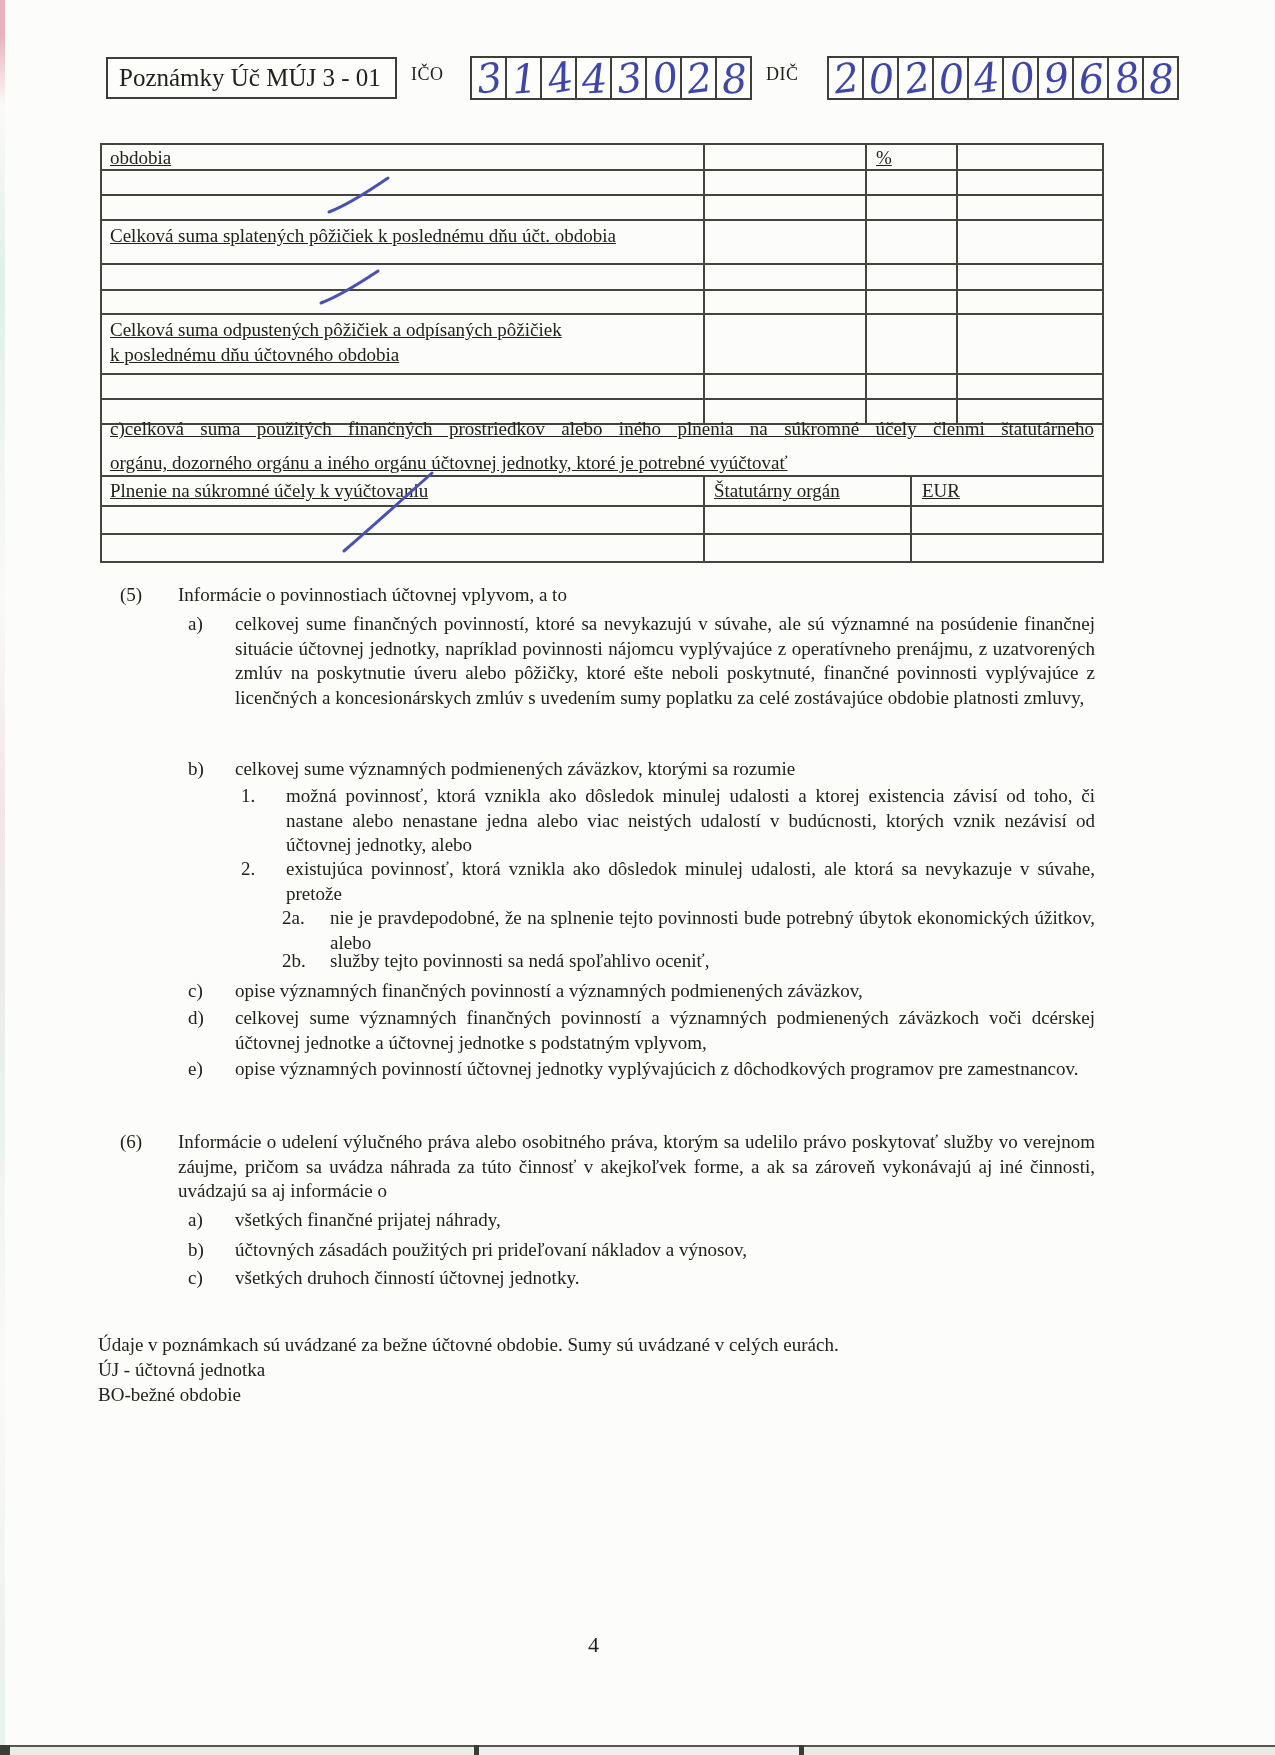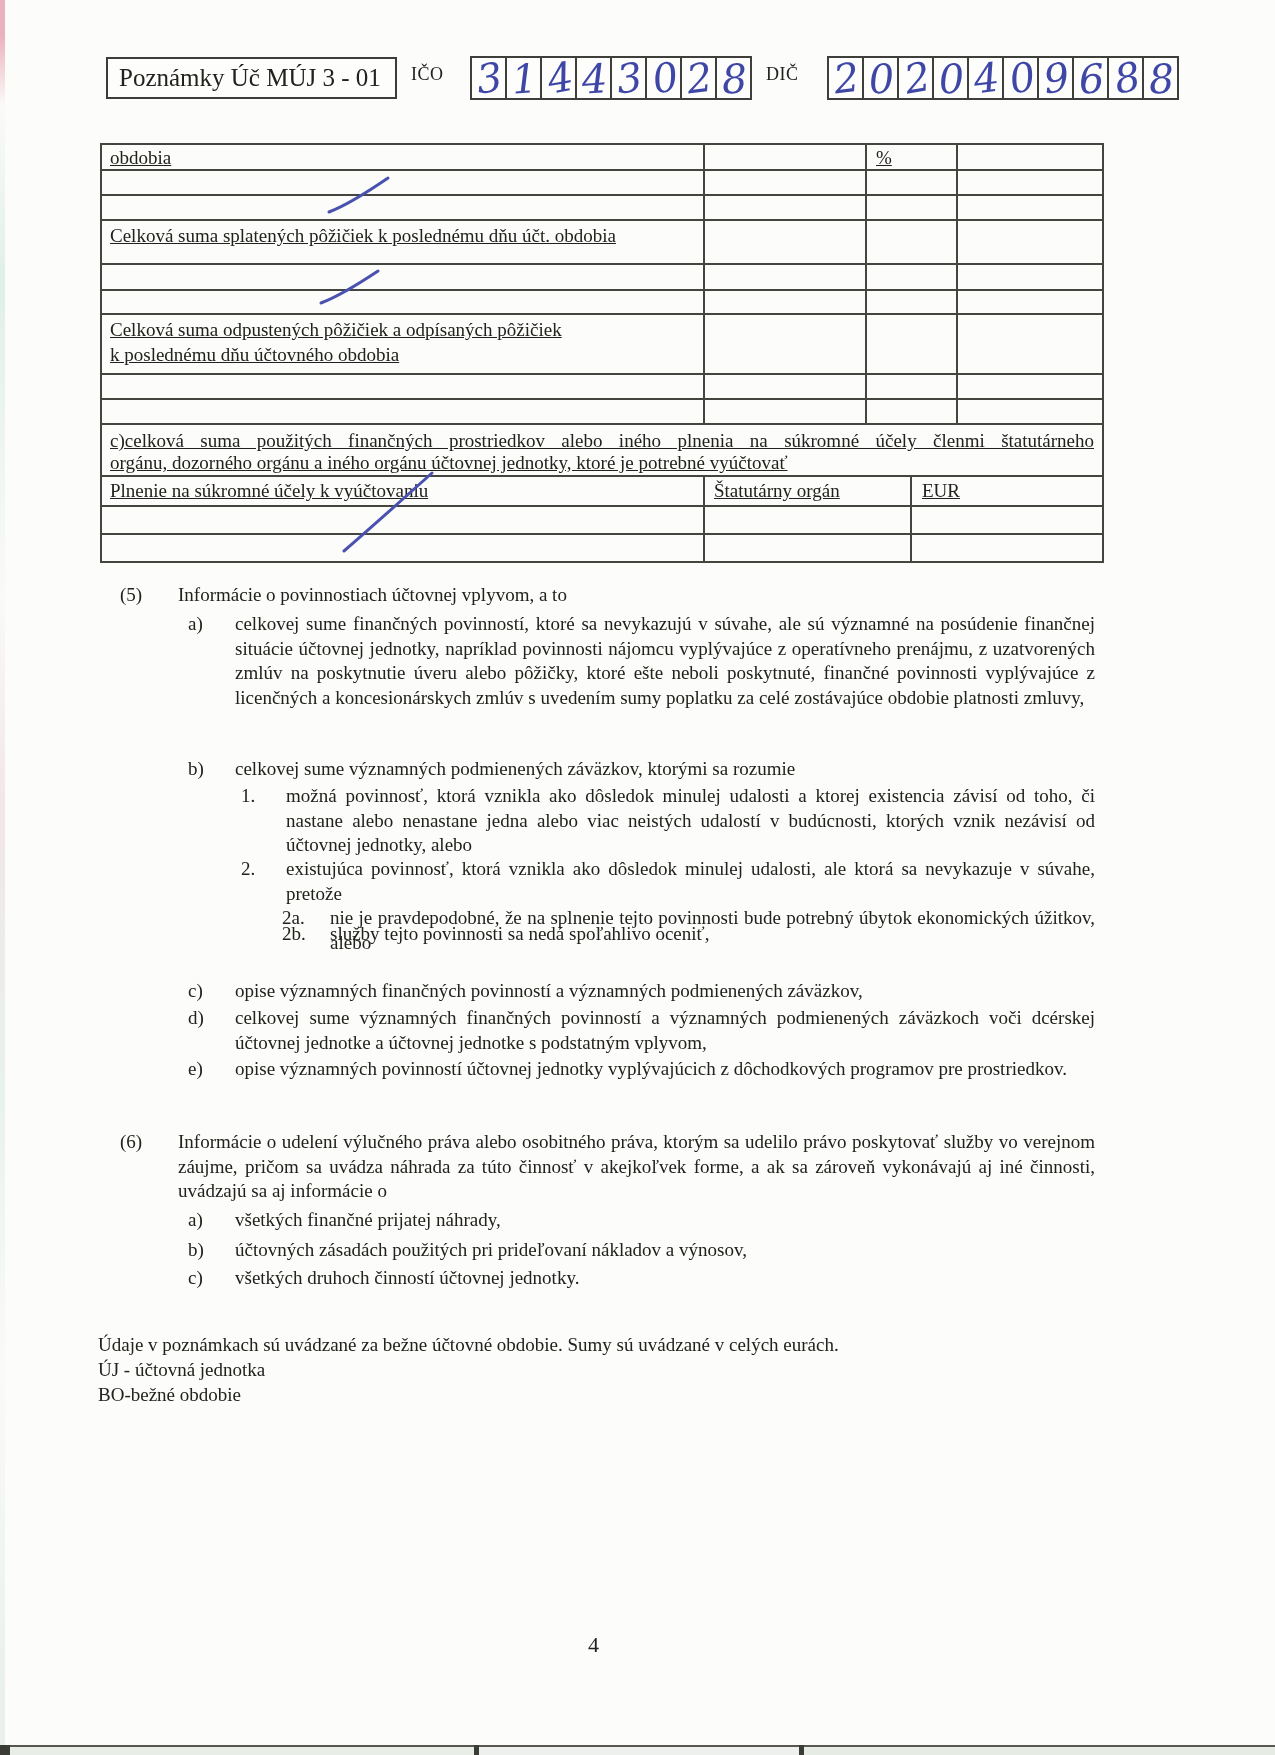--- a/index.html
+++ b/index.html
@@ -150,21 +150,21 @@
   <div class="vl" style="left:865px;top:143px;height:282px"></div>
   <div class="vl" style="left:956px;top:143px;height:282px"></div>
   <div class="vl" style="left:703px;top:475px;height:88px"></div>
   <div class="vl" style="left:910px;top:475px;height:88px"></div>
 
   <div class="tcell" style="left:110px;top:146px">obdobia</div>
   <div class="tcell" style="left:876px;top:146px">%</div>
   <div class="tcell" style="left:110px;top:224px">Celková suma splatených pôžičiek k poslednému dňu účt. obdobia</div>
   <div class="tcell" style="left:110px;top:318px">Celková suma odpustených pôžičiek a odpísaných pôžičiek</div>
   <div class="tcell" style="left:110px;top:343px">k poslednému dňu účtovného obdobia</div>
-  <div class="tcell stretch" style="left:110px;top:429px;width:984px">c)celková suma použitých finančných prostriedkov alebo iného plnenia na súkromné účely členmi štatutárneho</div>
+  <div class="tcell stretch" style="left:110px;top:417px;width:984px">c)celková suma použitých finančných prostriedkov alebo iného plnenia na súkromné účely členmi štatutárneho</div>
   <div class="tcell" style="left:110px;top:451px">orgánu, dozorného orgánu a iného orgánu účtovnej jednotky, ktoré je potrebné vyúčtovať</div>
   <div class="tcell" style="left:110px;top:479px">Plnenie na súkromné účely k vyúčtovaniu</div>
   <div class="tcell" style="left:714px;top:479px">Štatutárny orgán</div>
   <div class="tcell" style="left:922px;top:479px">EUR</div>
 
   <svg class="slash" style="left:326px;top:175px" width="66" height="40">
     <path d="M3,37 Q24,29 62,3" stroke="#4a52b0" stroke-width="3" fill="none" stroke-linecap="round"></path>
   </svg>
   <svg class="slash" style="left:318px;top:268px" width="64" height="38">
     <path d="M3,35 Q24,27 60,3" stroke="#4a52b0" stroke-width="3" fill="none" stroke-linecap="round"></path>
@@ -190,35 +190,35 @@
     <div class="t just" style="margin-left:286px;width:809px">možná povinnosť, ktorá vznikla ako dôsledok minulej udalosti a ktorej existencia závisí od toho, či nastane alebo nenastane jedna alebo viac neistých udalostí v budúcnosti, ktorých vznik nezávisí od účtovnej jednotky, alebo</div>
   </div>
   <div class="item" style="top:857px">
     <span class="m" style="left:241px">2.</span>
     <div class="t just" style="margin-left:286px;width:809px">existujúca povinnosť, ktorá vznikla ako dôsledok minulej udalosti, ale ktorá sa nevykazuje v súvahe, pretože</div>
   </div>
   <div class="item" style="top:906px">
     <span class="m" style="left:282px">2a.</span>
     <div class="t just" style="margin-left:330px;width:765px">nie je pravdepodobné, že na splnenie tejto povinnosti bude potrebný úbytok ekonomických úžitkov, alebo</div>
   </div>
-  <div class="item" style="top:922px">
+  <div class="item" style="top:949px">
     <span class="m" style="left:282px">2b.</span>
     <div class="t" style="margin-left:330px;width:765px">služby tejto povinnosti sa nedá spoľahlivo oceniť,</div>
   </div>
   <div class="item" style="top:979px">
     <span class="m" style="left:188px">c)</span>
     <div class="t" style="margin-left:235px;width:860px">opise významných finančných povinností a významných podmienených záväzkov,</div>
   </div>
   <div class="item" style="top:1006px">
     <span class="m" style="left:188px">d)</span>
     <div class="t just" style="margin-left:235px;width:860px">celkovej sume významných finančných povinností a významných podmienených záväzkoch voči dcérskej účtovnej jednotke a účtovnej jednotke s podstatným vplyvom,</div>
   </div>
   <div class="item" style="top:1057px">
     <span class="m" style="left:188px">e)</span>
-    <div class="t just" style="margin-left:235px;width:860px">opise významných povinností účtovnej jednotky vyplývajúcich z dôchodkových programov pre prostriedkov.</div>
+    <div class="t just" style="margin-left:235px;width:860px">opise významných povinností účtovnej jednotky vyplývajúcich z dôchodkových programov pre zamestnancov.</div>
   </div>
 
   <div class="item" style="top:1130px">
     <span class="m" style="left:120px">(6)</span>
     <div class="t just" style="margin-left:178px;width:917px">Informácie o udelení výlučného práva alebo osobitného práva, ktorým sa udelilo právo poskytovať služby vo verejnom záujme, pričom sa uvádza náhrada za túto činnosť v akejkoľvek forme, a ak sa zároveň vykonávajú aj iné činnosti, uvádzajú sa aj informácie o</div>
   </div>
   <div class="item" style="top:1208px">
     <span class="m" style="left:188px">a)</span>
     <div class="t" style="margin-left:235px;width:860px">všetkých finančné prijatej náhrady,</div>
   </div>

